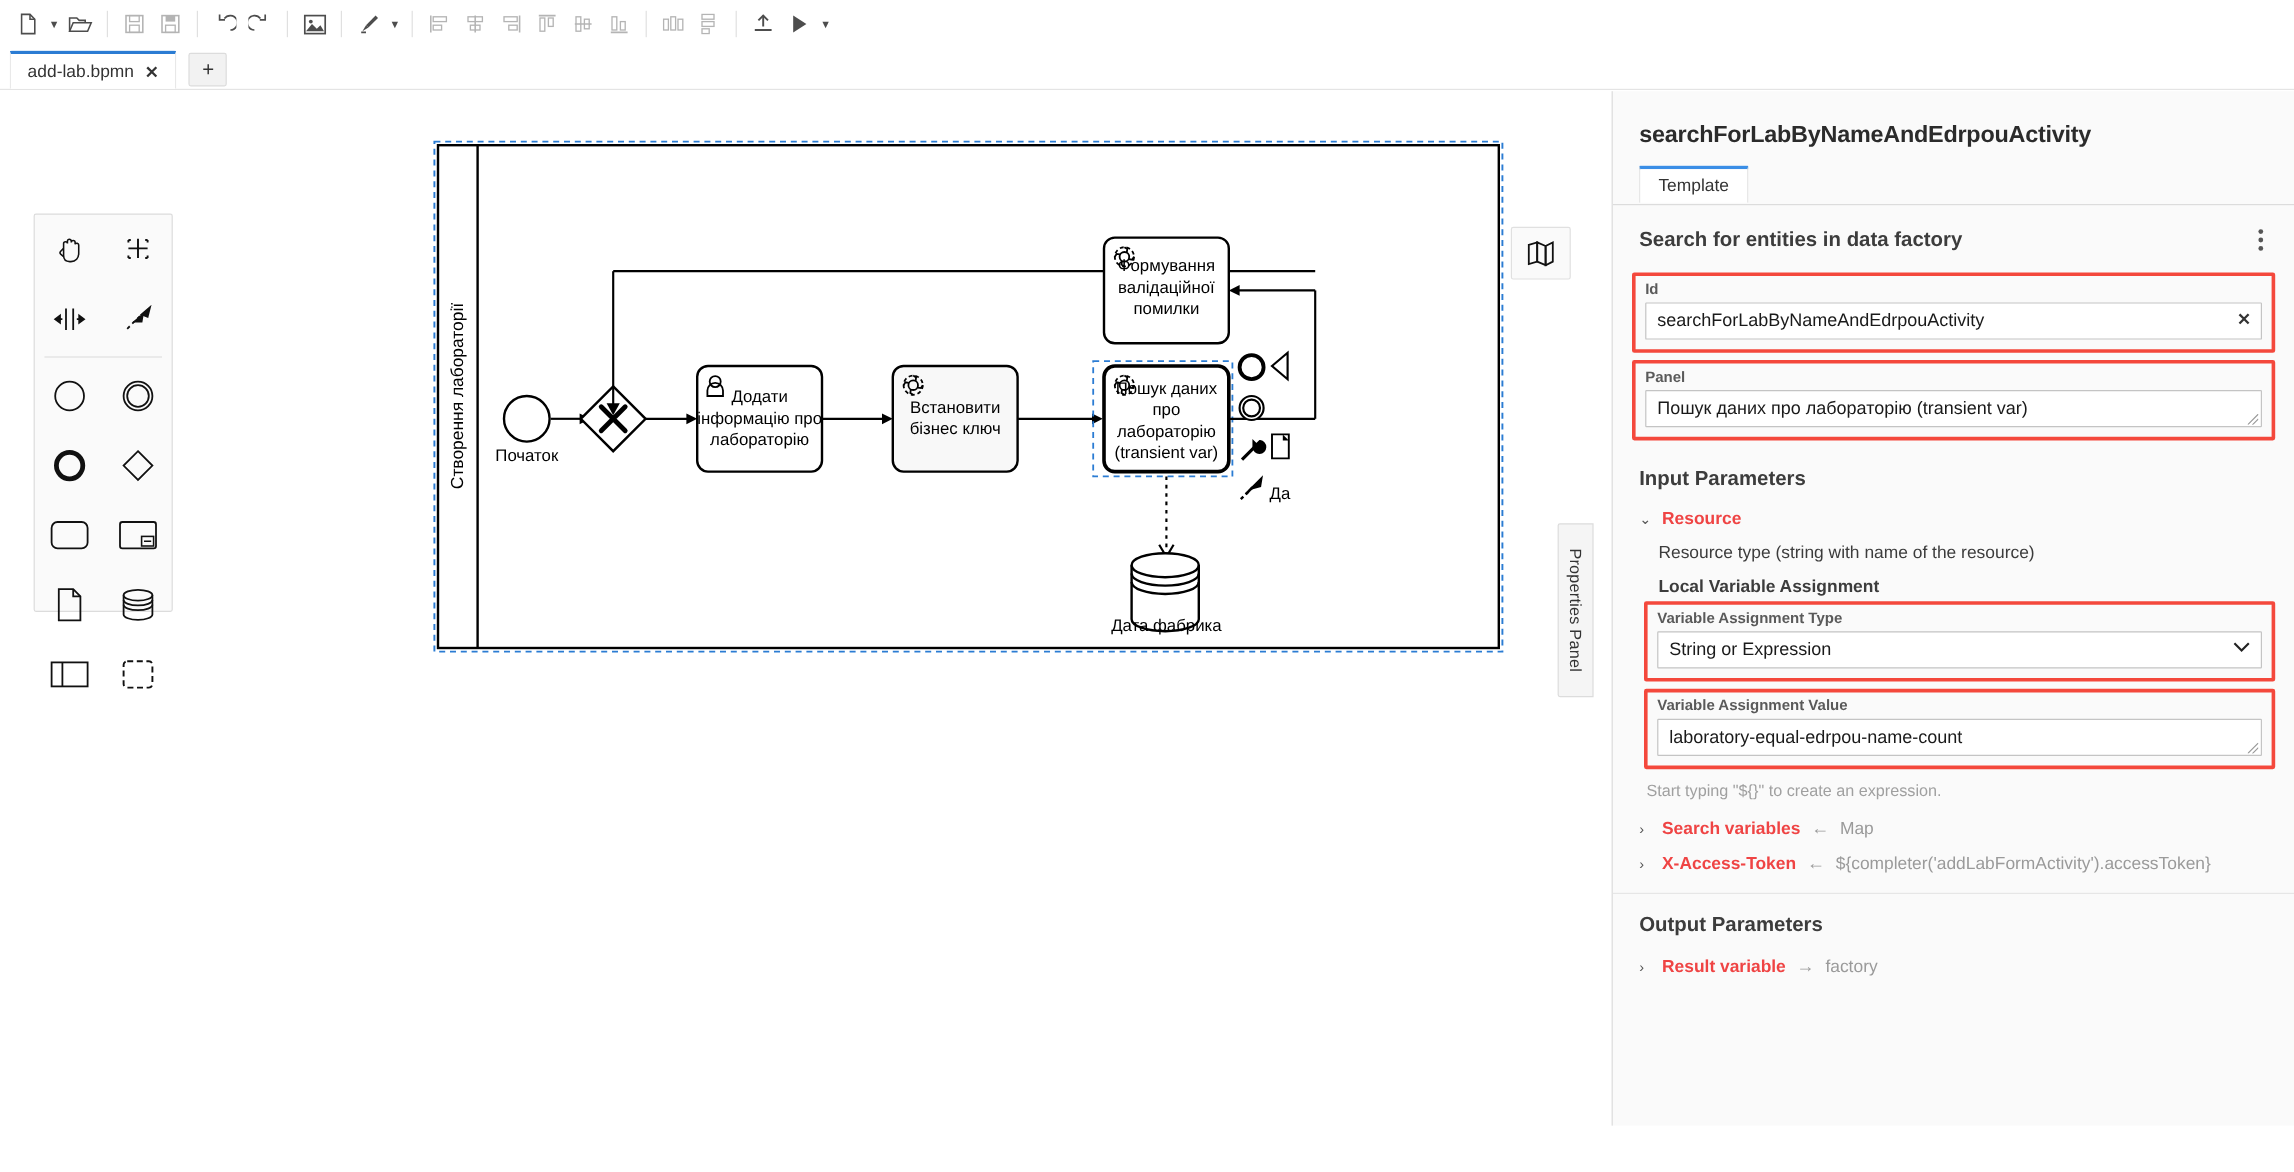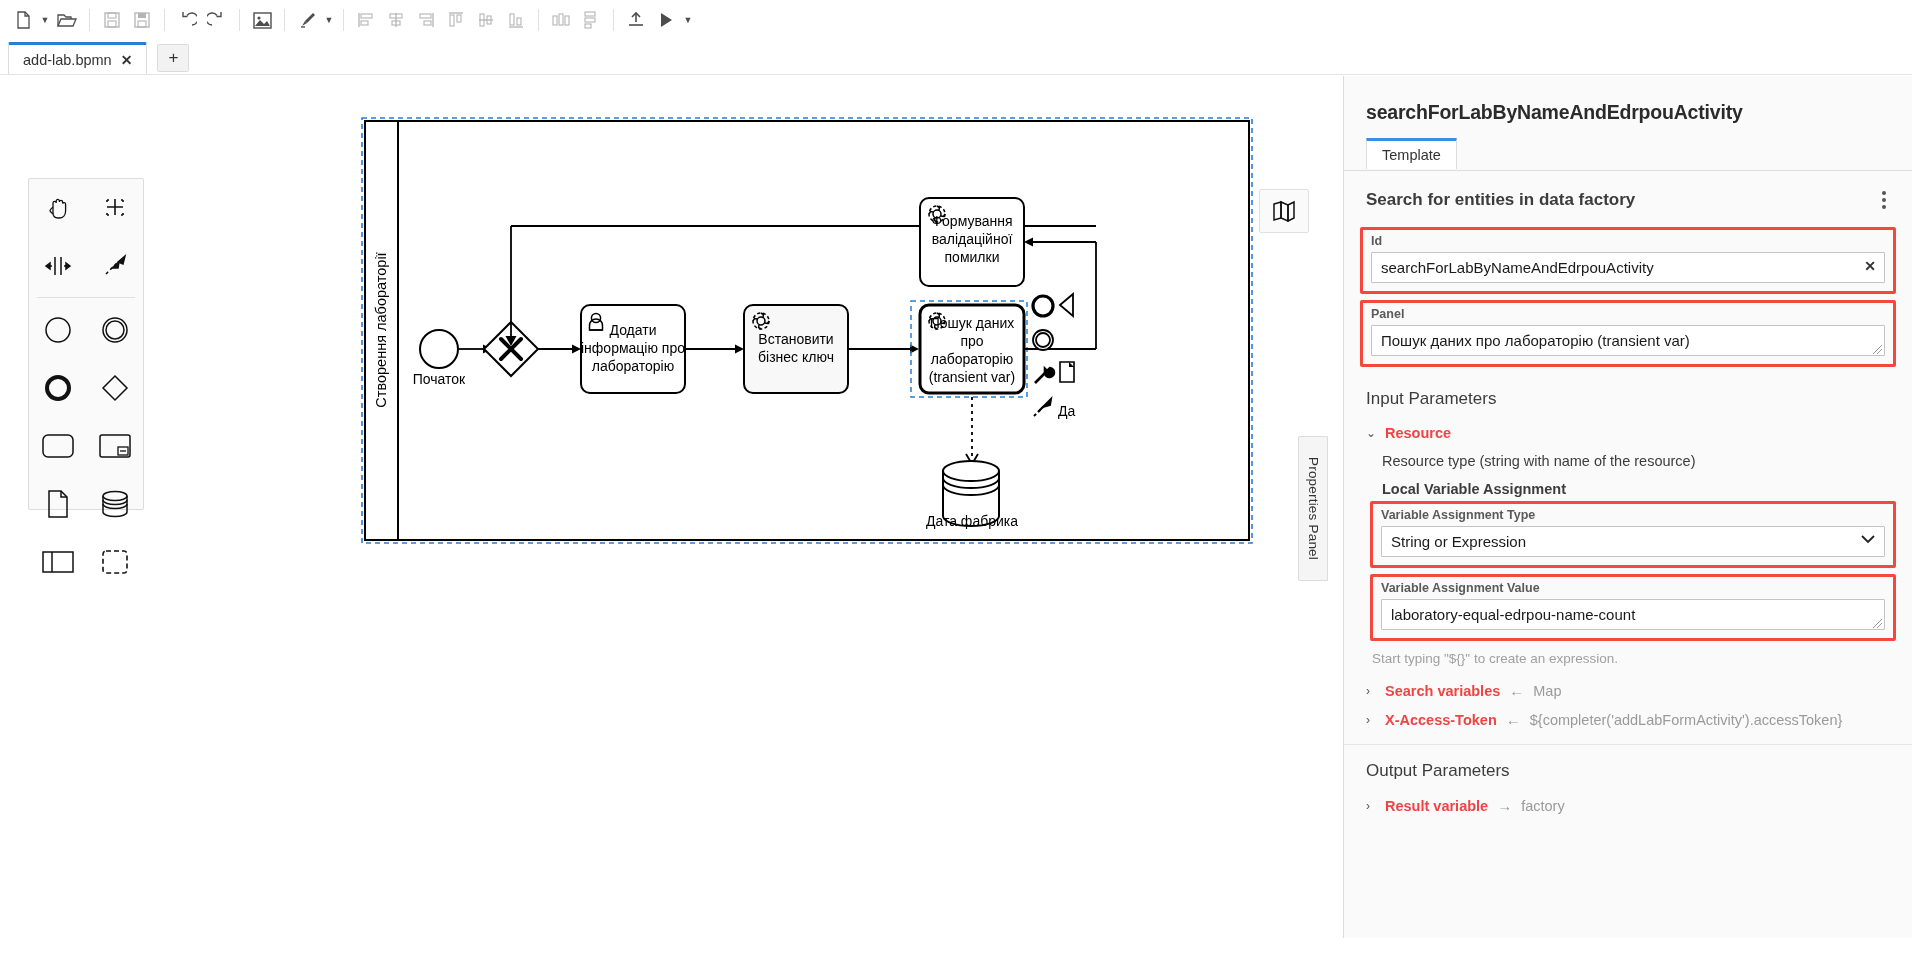--- a/index.html
+++ b/index.html
@@ -133,21 +133,21 @@
     font-weight: bold; cursor: pointer;
   }
   .finput .resize {
     position: absolute; right: 2px; bottom: 1px; width: 9px; height: 9px;
     cursor: nwse-resize;
   }
   .finput .caret-dn {
     position: absolute; right: 9px; top: 8px; cursor: pointer;
   }
   .group-title {
-    font-size: 17px; font-weight: normal; color: #3c3c3c; padding: 16px 22px 10px 22px;
+    font-size: 17px; font-weight: bold; color: #3c3c3c; padding: 16px 22px 10px 22px;
   }
   .accordion {
     display: flex; align-items: center; gap: 9px; padding: 6px 22px 6px 22px;
     cursor: pointer;
   }
   .accordion .chev { color: #555; font-size: 12px; width: 10px; }
   .accordion .nm { font-size: 14.5px; font-weight: bold; color: #ef4444; }
   .accordion .arrow { color: #9a9a9a; font-size: 15px; }
   .accordion .val { font-size: 14.5px; color: #9a9a9a; }
   .sub-text { font-size: 14.5px; color: #3c3c3c; padding: 6px 22px 4px 38px; }

